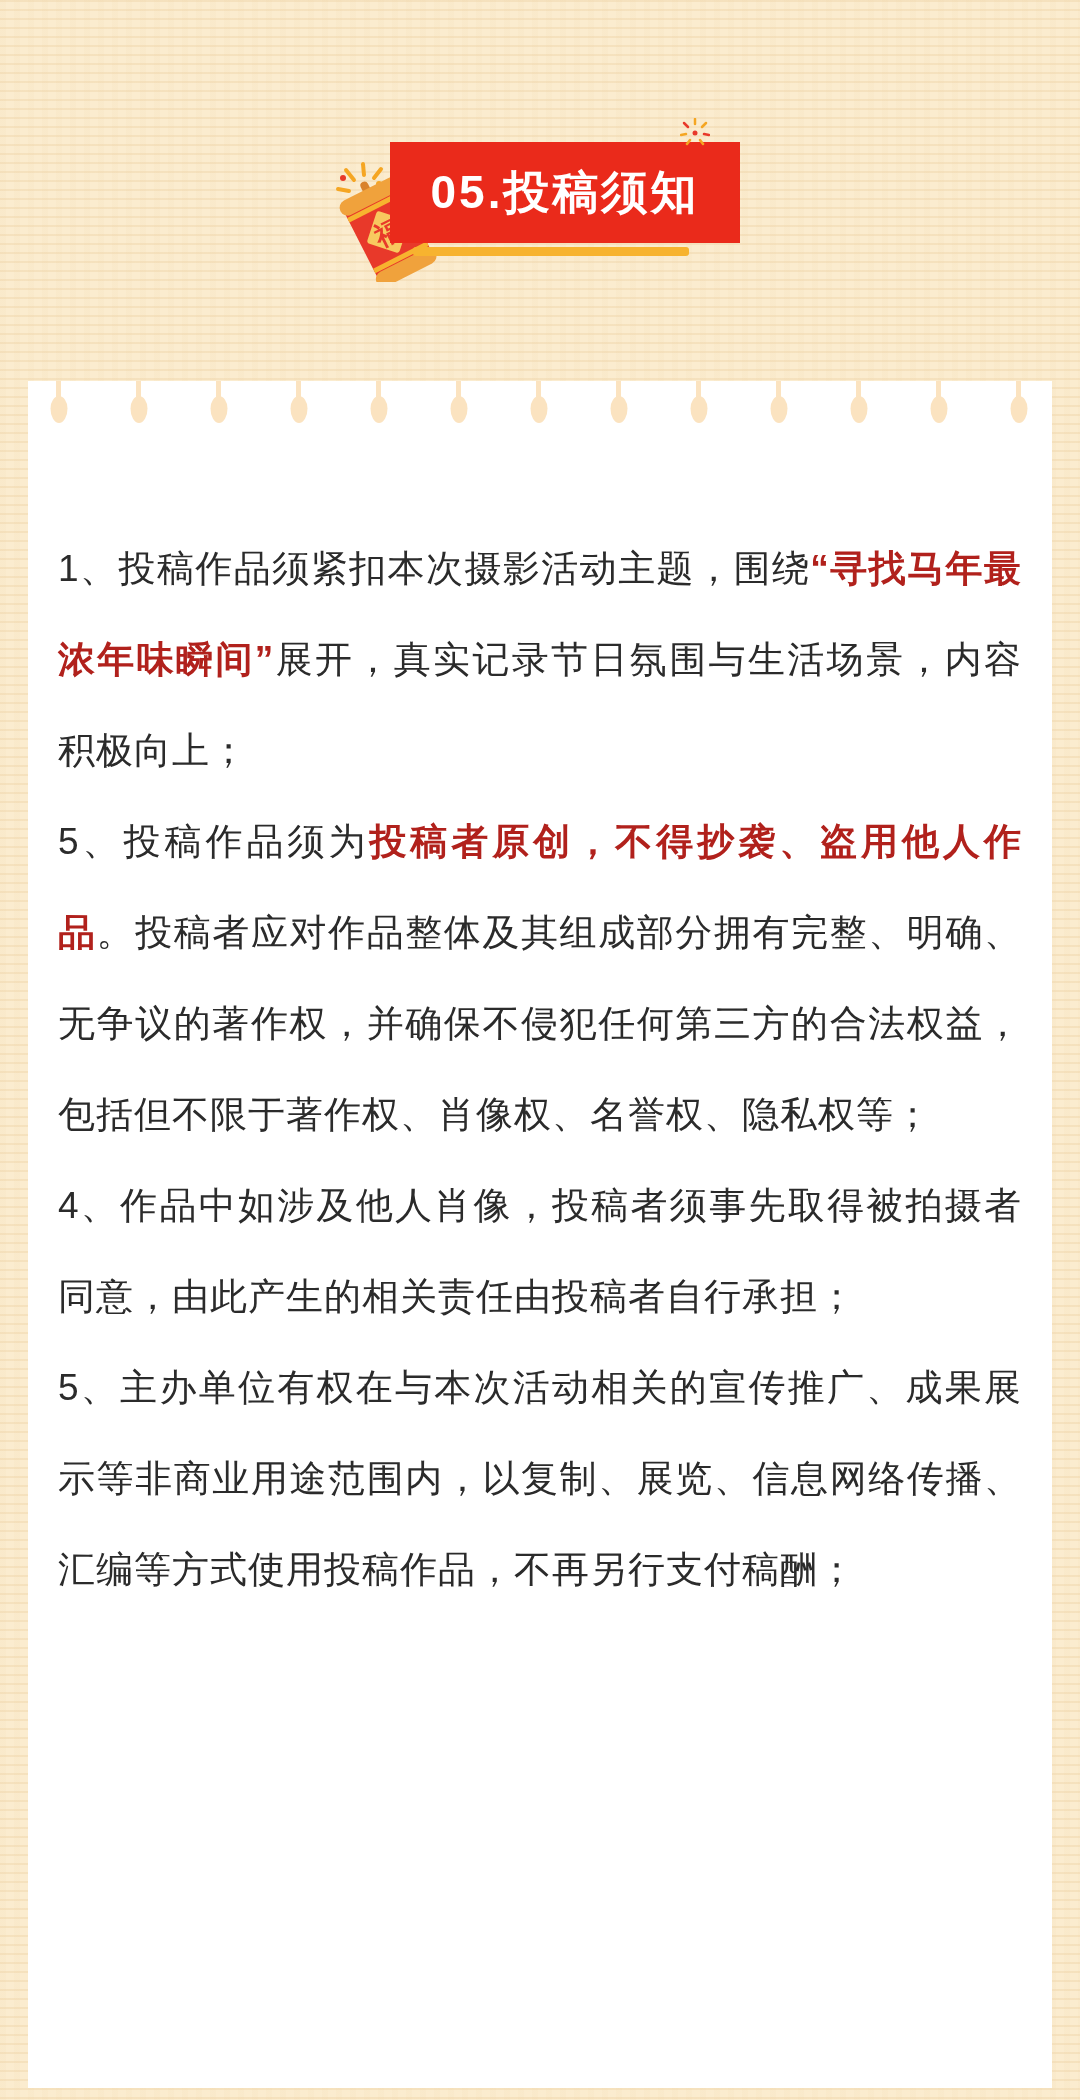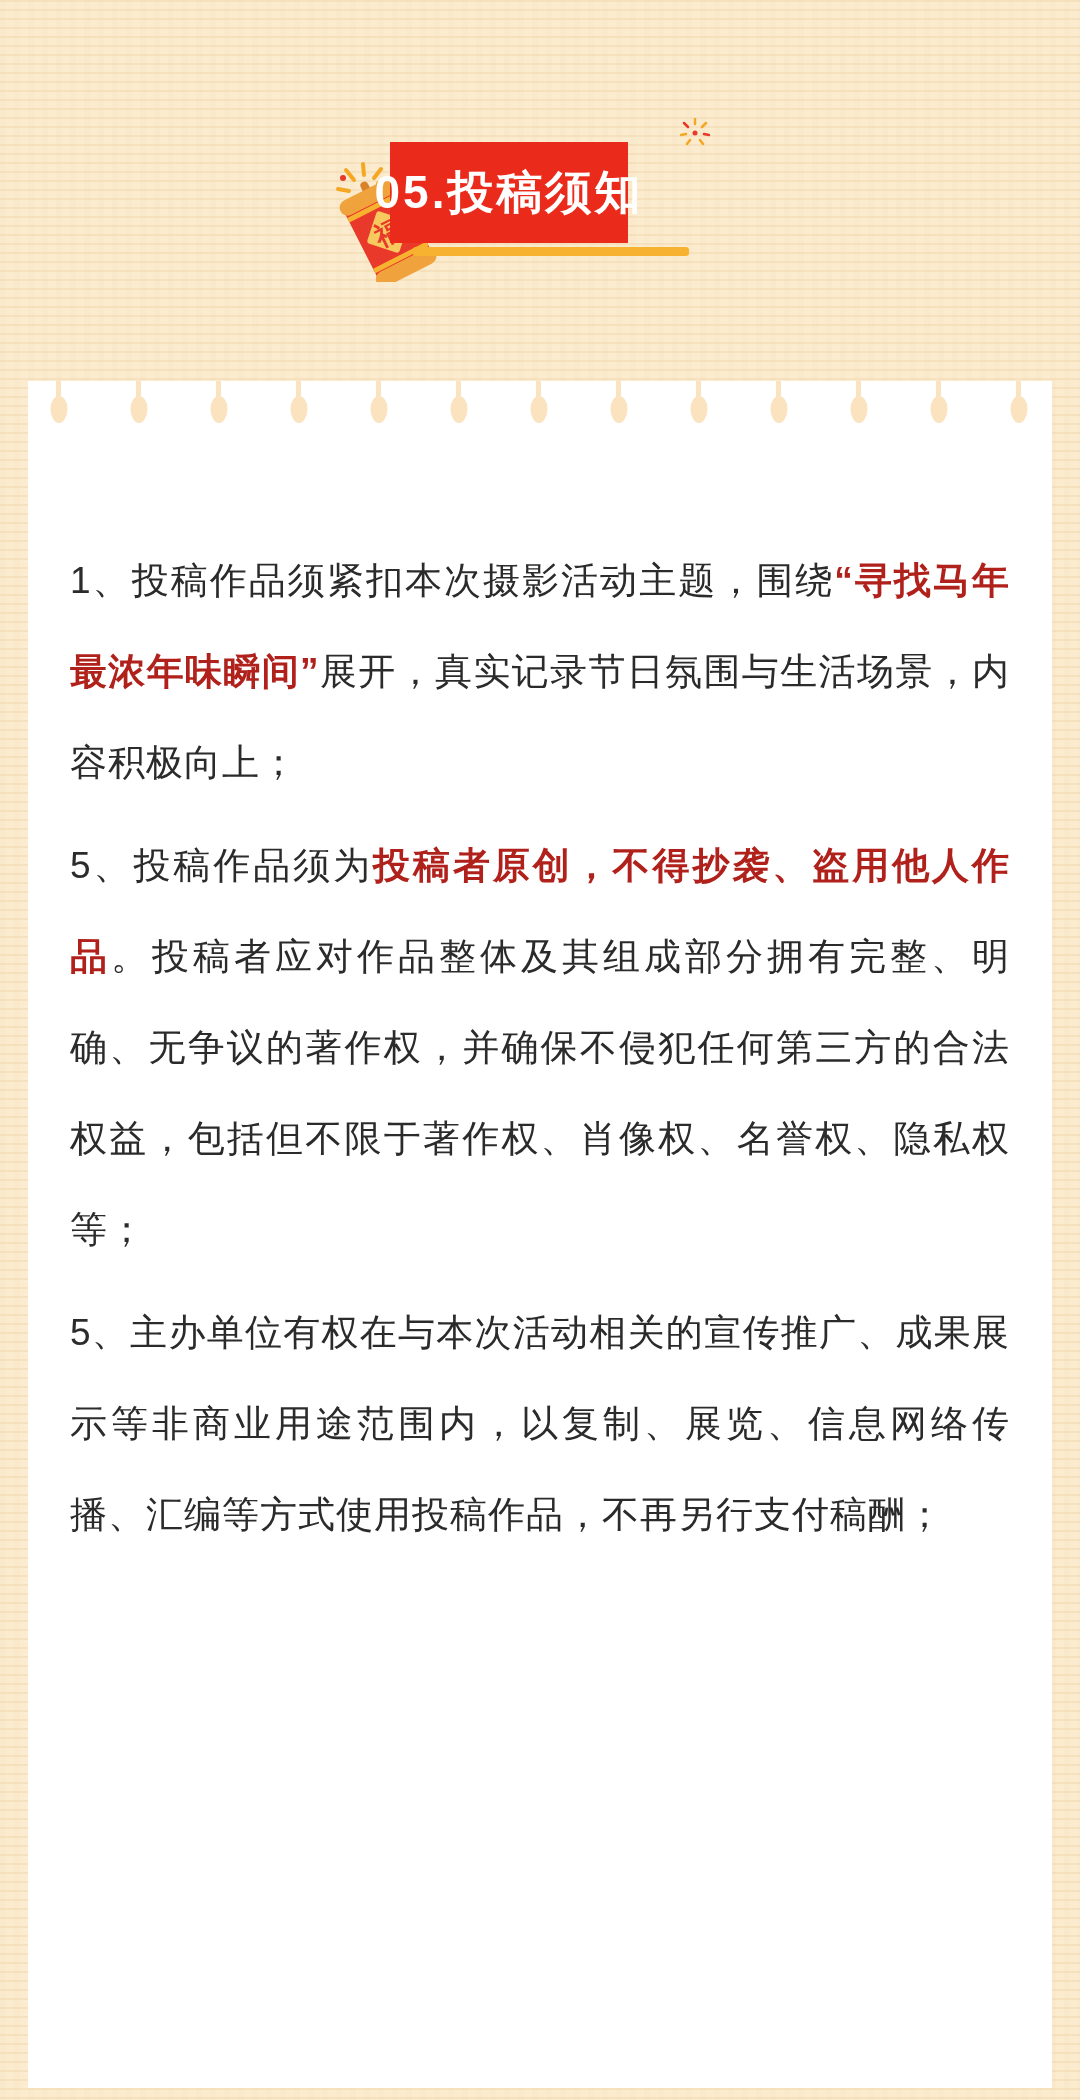--- a/index.html
+++ b/index.html
@@ -11,21 +11,21 @@
     background-image:
       repeating-linear-gradient(180deg,
         rgba(238,212,168,0.45) 0px, rgba(238,212,168,0.45) 2px,
         rgba(253,242,218,0.0) 2px, rgba(253,242,218,0.0) 9px),
       repeating-linear-gradient(90deg,
         rgba(245,226,190,0.25) 0px, rgba(245,226,190,0.25) 6px,
         rgba(253,242,218,0.0) 6px, rgba(253,242,218,0.0) 14px);
     font-family:"Liberation Sans", sans-serif;
   }
   .banner{
-    position:absolute;left:390px;top:142px;width:238px;height:101px;
+    position:absolute;left:390px;top:142px;width:350px;height:101px;
     background:var(--banner-red,#ea2a1b);
     display:flex;align-items:center;justify-content:center;
   }
   .banner-title{
     color:#ffffff;font-size:46px;font-weight:700;letter-spacing:3px;
     white-space:nowrap;
   }
   .banner-underline{
     position:absolute;left:413px;top:247px;width:276px;height:9px;
     background:var(--underline-gold,#f7b32f);border-radius:3px;
@@ -43,21 +43,21 @@
   }
   .droplet::after{
     content:"";position:absolute;top:15px;left:50%;transform:translateX(-50%);
     width:17px;height:27px;background:var(--droplet-cream,#fbe3c0);
     border-radius:50% 50% 50% 50% / 46% 46% 54% 54%;
   }
   .content{
     padding:142px 30px 0 30px;
   }
   .content p{
-    margin:12px;
+    margin:0;
     font-size:37px;
     line-height:91px;
     letter-spacing:1px;
     color:var(--text-dark,#2b2b2b);
     text-align:justify;
     text-justify:inter-character;
   }
   .content .em{
     color:var(--emphasis-red,#b1211c);
     font-weight:700;
@@ -119,17 +119,18 @@
         <div class="droplet" style="left: 588px;"></div>
         <div class="droplet" style="left: 668px;"></div>
         <div class="droplet" style="left: 748px;"></div>
         <div class="droplet" style="left: 828px;"></div>
         <div class="droplet" style="left: 908px;"></div>
         <div class="droplet" style="left: 988px;"></div>
       </div>
     <div class="content">
         <p><span class="plain">1、投稿作品须紧扣本次摄影活动主题，围绕</span><span class="em">“寻找马年最浓年味瞬间”</span><span class="plain">展开，真实记录节日氛围与生活场景，内容积极向上；</span></p>
         <p><span class="plain">5、投稿作品须为</span><span class="em">投稿者原创，不得抄袭、盗用他人作品</span><span class="plain">。投稿者应对作品整体及其组成部分拥有完整、明确、无争议的著作权，并确保不侵犯任何第三方的合法权益，包括但不限于著作权、肖像权、名誉权、隐私权等；</span></p>
+        <p><span class="plain">4、作品中如涉及他人肖像，投稿者须事先取得被拍摄者同意，由此产生的相关责任由投稿者自行承担；</span></p>
         <p><span class="plain">5、主办单位有权在与本次活动相关的宣传推广、成果展示等非商业用途范围内，以复制、展览、信息网络传播、汇编等方式使用投稿作品，不再另行支付稿酬；</span></p>
       </div>
   </div>
 
 </div>
 
 </body></html>

